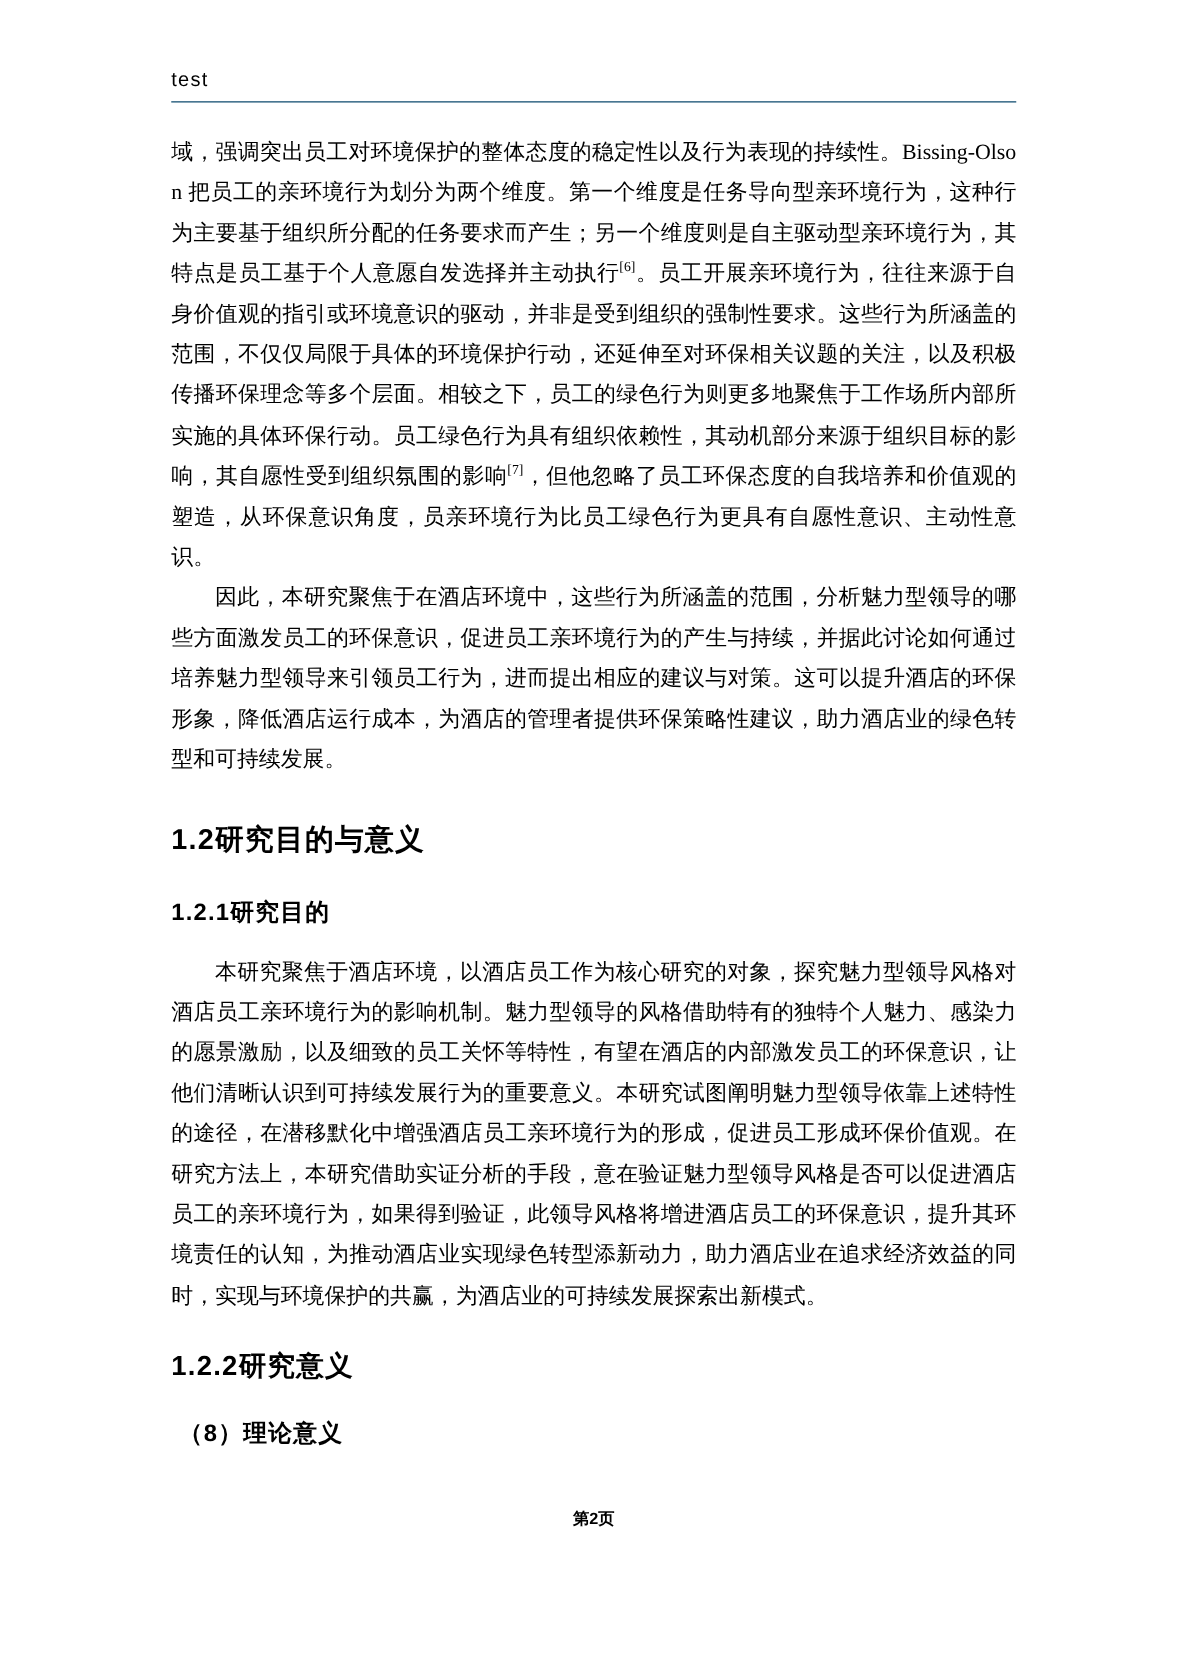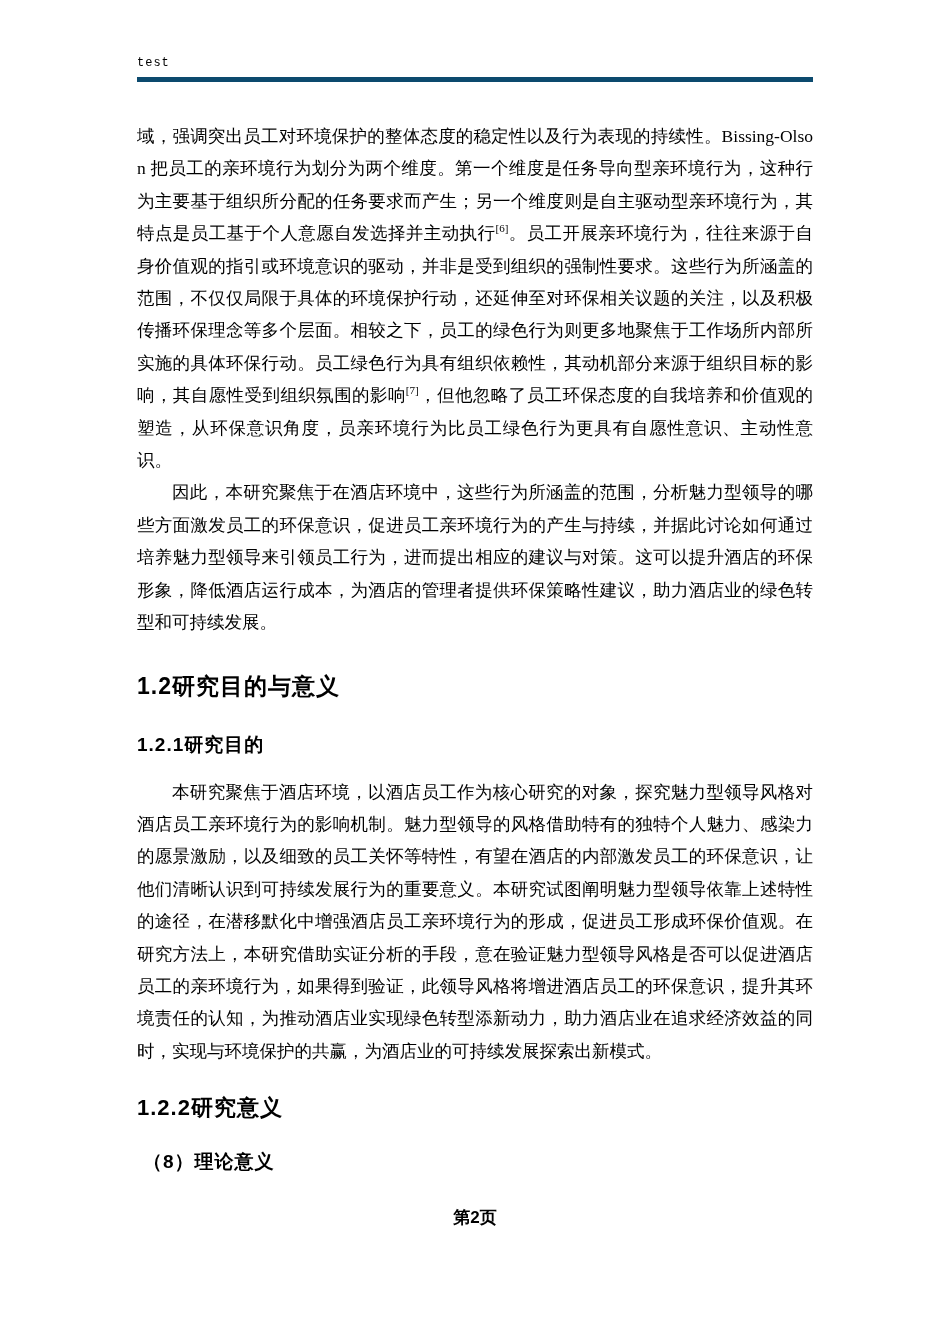--- a/index.html
+++ b/index.html
@@ -12,28 +12,28 @@
     width: 950px;
     height: 1344px;
     background: #ffffff;
     box-sizing: border-box;
     padding: 56px 137px 0 137px;
     color: #000000;
     font-family: "Liberation Serif", "DejaVu Serif", serif;
     overflow: hidden;
   }
   .page-header {
-    font-family: Liberation Mono, monospace;
-    font-size: 12px;
+    font-family: Liberation Sans, sans-serif;
+    font-size: 16px;
     letter-spacing: 1px;
     padding-bottom: 7px;
-    border-bottom: 5px solid #0c4a6e;
+    border-bottom: 1px solid #0c4a6e;
   }
   .doc-body {
-    margin-top: 38px;
+    margin-top: 23px;
   }
   p.body-para {
     margin: 0;
     font-size: 17.5px;
     line-height: 32.4px;
     text-align: justify;
     word-break: break-all;
   }
   p.indent {
     text-indent: 2em;
@@ -71,21 +71,21 @@
     margin: 26px 0 0 6px;
     letter-spacing: 1px;
   }
   .page-footer {
     position: absolute;
     left: 0;
     top: 1206px;
     width: 100%;
     text-align: center;
     font-family: "Liberation Sans", "DejaVu Sans", sans-serif;
-    font-size: 17px;
+    font-size: 13px;
     font-weight: bold;
   }
 </style>
 </head>
 <body>
 
 <div class="page">
 
   <div class="page-header">
     <span>test</span>

